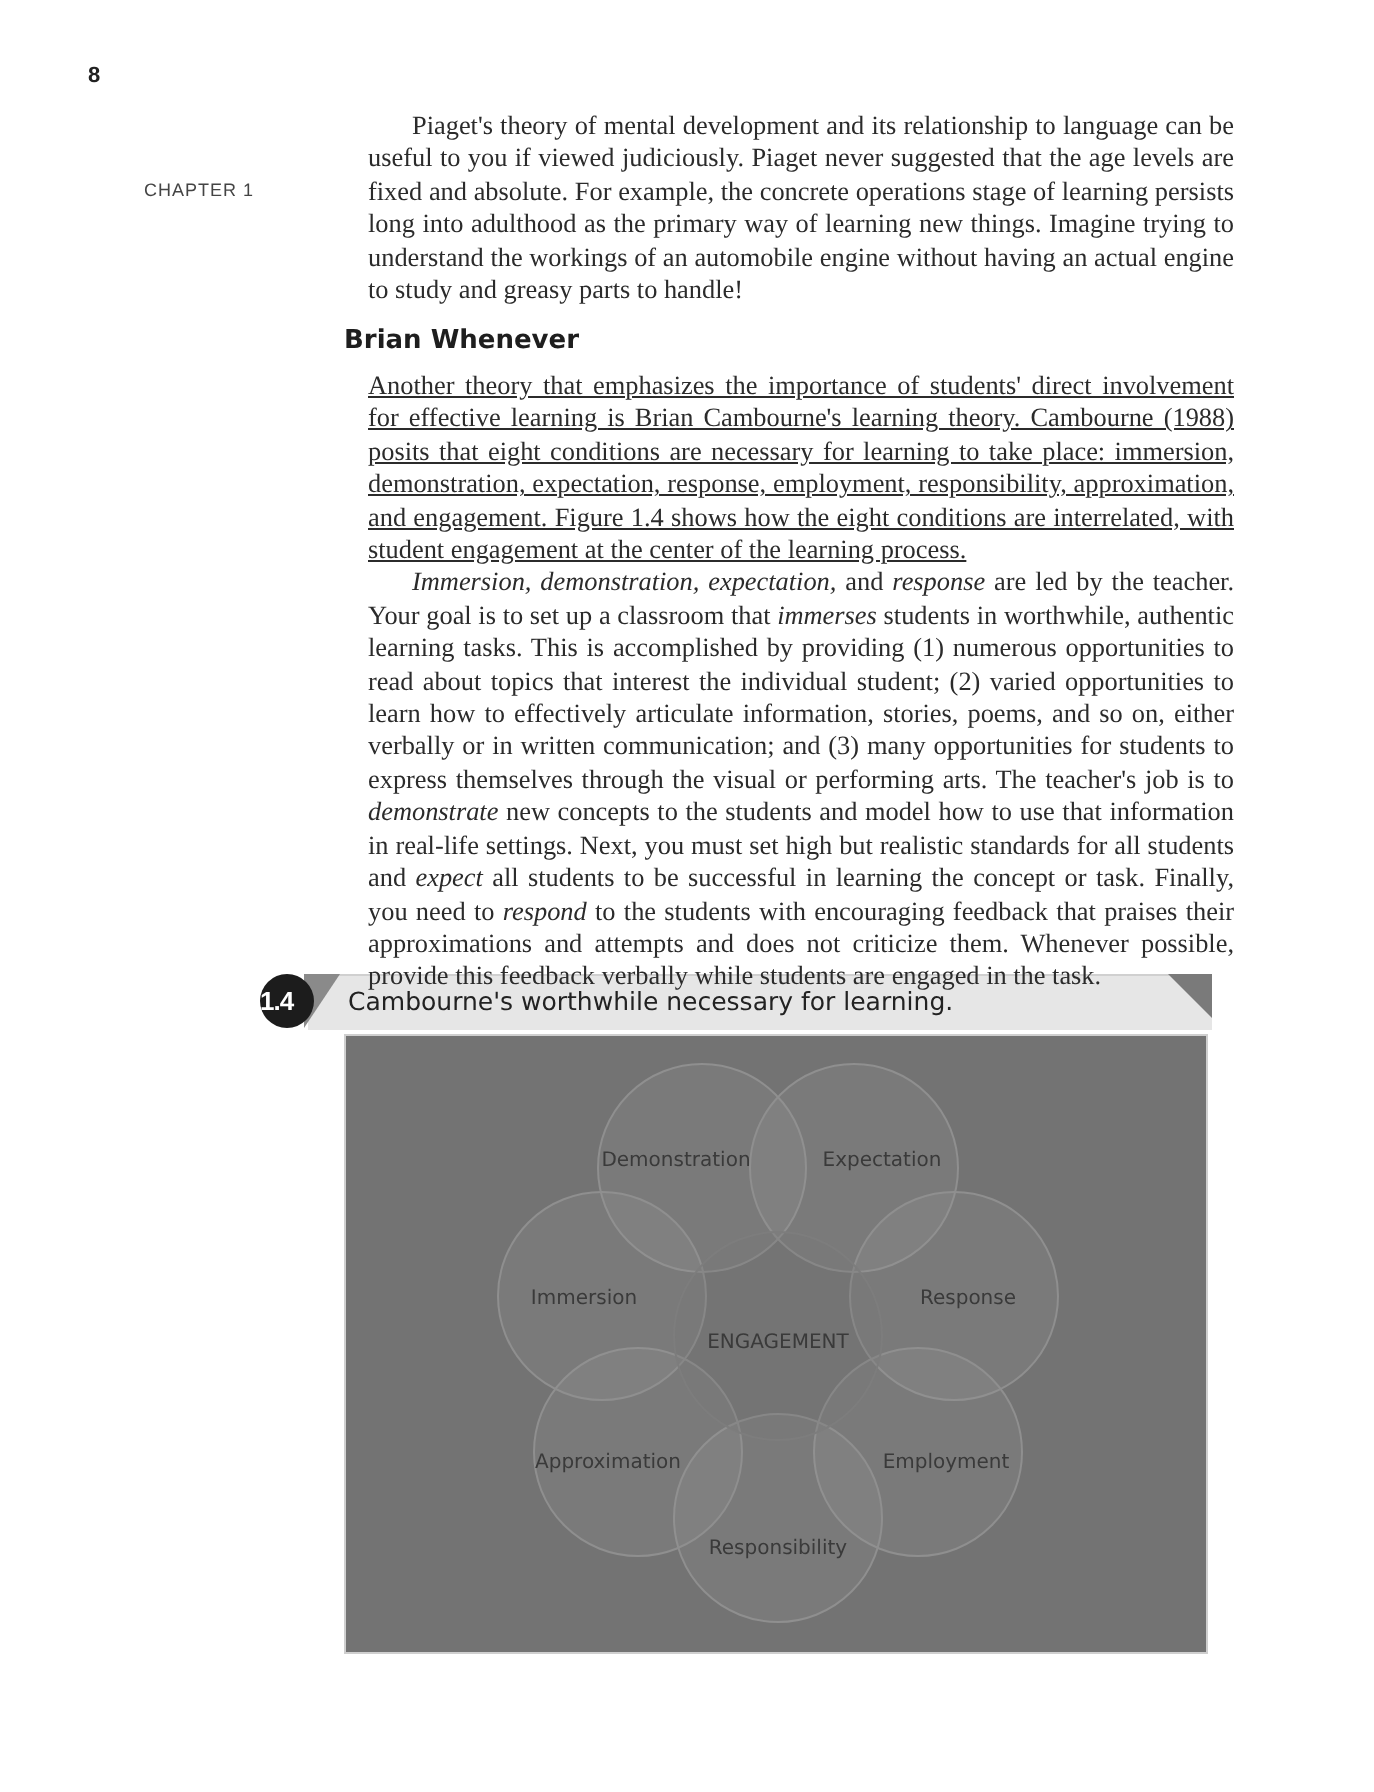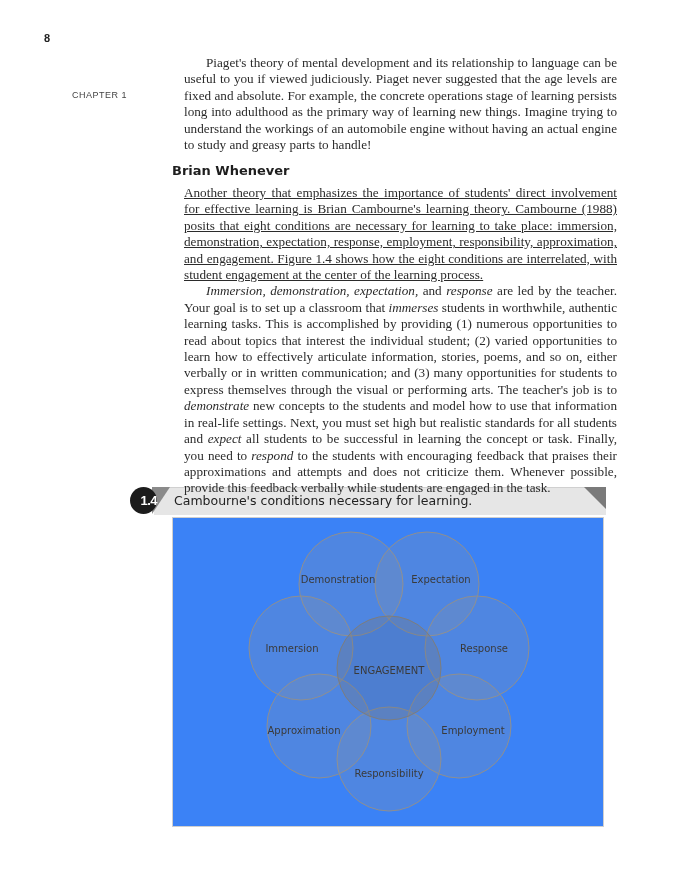--- a/index.html
+++ b/index.html
@@ -29,41 +29,41 @@
   .fig-label-block {
     position: absolute; left: 0; top: 0; width: 110px; height: 27px; background: #8a8a8a;
   }
   .fig-label {
     position: absolute; left: 9px; top: 6px; font-family: "DejaVu Sans", sans-serif; font-weight: bold;
     font-size: 12px; letter-spacing: 5px; color: #f2f2f2;
   }
   .fig-num-circle {
     position: absolute; left: 86px; top: 0px; width: 27px; height: 27px; border-radius: 50%;
     background: #1c1c1c; color: #fff; font-family: "Liberation Sans Narrow", "Liberation Sans", sans-serif;
-    font-weight: bold; font-size: 13px; text-align: right; line-height: 27px; letter-spacing: -0.5px;
+    font-weight: bold; font-size: 13px; text-align: left; line-height: 27px; letter-spacing: -0.5px;
   }
   .fig-slant {
     position: absolute; left: 108px; top: 0; width: 0; height: 0;
     border-top: 27px solid #8a8a8a; border-right: 18px solid transparent;
   }
   .fig-caption-band {
     position: absolute; left: 110px; top: 0; right: 0; height: 27px; background: #e6e6e6; z-index: -1;
     border-top: 1px solid #d0d0d0;
   }
   .fig-caption {
     position: absolute; left: 130px; top: 6px; font-family: "DejaVu Sans", sans-serif; font-size: 12.5px; color: #222;
   }
   .fig-corner {
     position: absolute; right: 0; top: 0; width: 0; height: 0;
     border-top: 22px solid #7a7a7a; border-left: 22px solid transparent;
   }
 
   .fig-frame {
     position: absolute; left: 172px; top: 517px; width: 432px; height: 310px;
-    border: 1px solid #cfcfcf; background: #3b82f6; box-sizing: border-box;
+    border: 1px solid #cfcfcf; background: #737373; box-sizing: border-box;
   }
   .fig-frame svg { position: absolute; left: 0; top: 0; }
   .circle-label { font-family: "DejaVu Sans", sans-serif; font-size: 10px; fill: #3a3a3a; }
 </style>
 </head>
 <body>
 
 <div class="running-head">
   <span class="page-num">8</span>
   <span class="chapter">CHAPTER 1</span>
@@ -77,21 +77,21 @@
 
 <div class="body-text" id="para2">
   <p class="noindent">Another theory that emphasizes the importance of students' direct involvement for effective learning is Brian Cambourne's learning theory. Cambourne (1988) posits that eight conditions are necessary for learning to take place: immersion, demonstration, expectation, response, employment, responsibility, approximation, and engagement. Figure 1.4 shows how the eight conditions are interrelated, with student engagement at the center of the learning process.</p>
   <p><i>Immersion, demonstration, expectation,</i><span> and </span><i>response</i><span> are led by the teacher. Your goal is to set up a classroom that </span><i>immerses</i><span> students in worthwhile, authentic learning tasks. This is accomplished by providing (1) numerous opportunities to read about topics that interest the individual student; (2) varied opportunities to learn how to effectively articulate information, stories, poems, and so on, either verbally or in written communication; and (3) many opportunities for students to express themselves through the visual or performing arts. The teacher's job is to </span><i>demonstrate</i><span> new concepts to the students and model how to use that information in real-life settings. Next, you must set high but realistic standards for all students and </span><i>expect</i><span> all students to be successful in learning the concept or task. Finally, you need to </span><i>respond</i><span> to the students with encouraging feedback that praises their approximations and attempts and does not criticize them. Whenever possible, provide this feedback verbally while students are engaged in the task.</span></p>
 </div>
 
 <div class="fig-header">
   <div class="fig-caption-band"></div>
   <div class="fig-slant"></div>
   <div class="fig-num-circle">1.4</div>
-  <span class="fig-caption">Cambourne's conditions necessary for learning.</span>
+  <span class="fig-caption">Cambourne's worthwhile necessary for learning.</span>
   <div class="fig-corner"></div>
 </div>
 
 <div class="fig-frame">
   <svg id="venn" width="432" height="310">
       <g>
         <circle cx="178" cy="66" r="52" fill="rgba(150,150,150,0.22)" stroke="#8f8f8f" stroke-width="1"></circle>
         <circle cx="254" cy="66" r="52" fill="rgba(150,150,150,0.22)" stroke="#8f8f8f" stroke-width="1"></circle>
         <circle cx="304" cy="130" r="52" fill="rgba(150,150,150,0.22)" stroke="#8f8f8f" stroke-width="1"></circle>
         <circle cx="286" cy="208" r="52" fill="rgba(150,150,150,0.22)" stroke="#8f8f8f" stroke-width="1"></circle>

